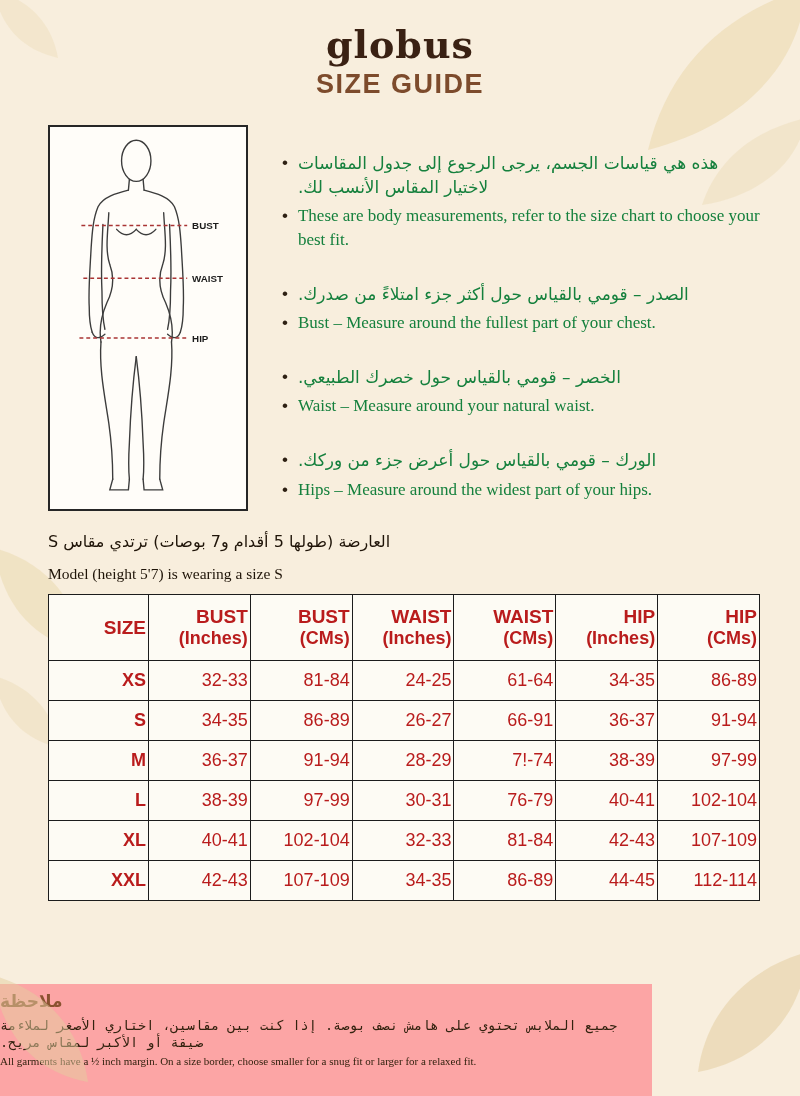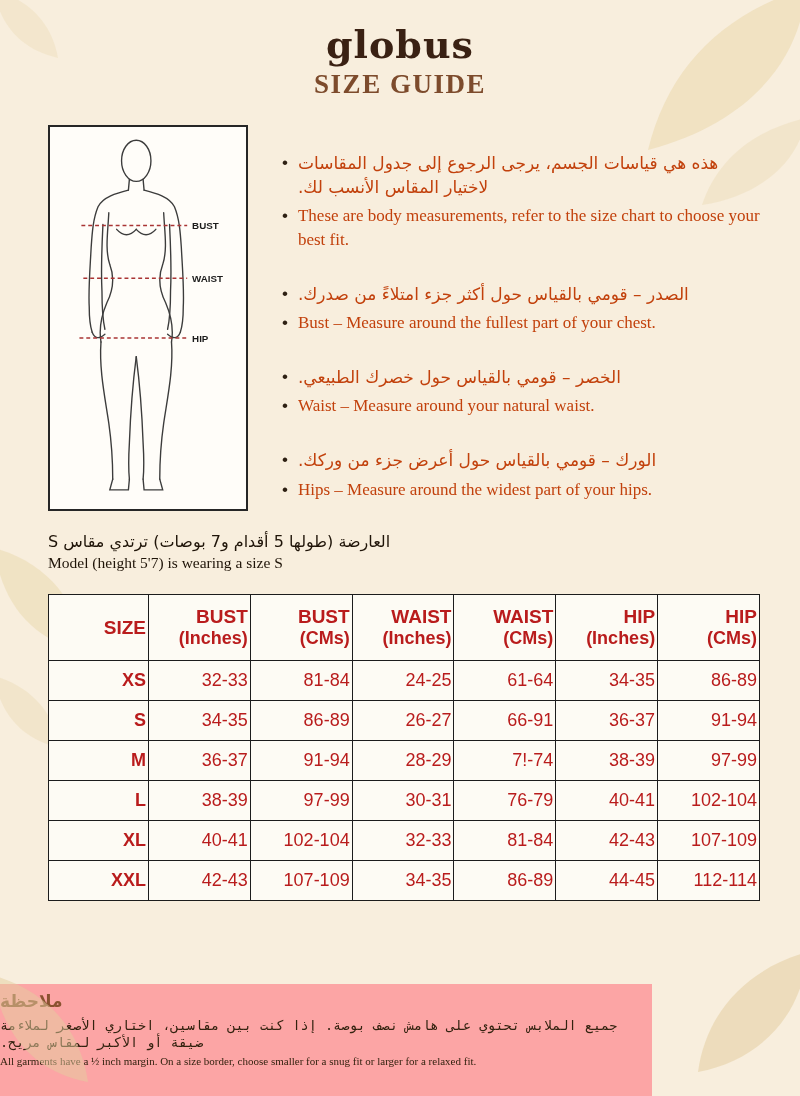--- a/index.html
+++ b/index.html
@@ -8,39 +8,39 @@
 
   .decor, .decor-top { position:absolute; left:0; top:0; pointer-events:none; }
   .decor { z-index:0; }
   .decor-top { z-index:2; }
   .content { position:relative; z-index:1; }
 
   
   .brand { padding-top:22px; text-align:center; font-family:"DejaVu Serif", serif;
            font-weight:700; font-size:38px; color:#3a2113; letter-spacing:1px; }
   .guide-title { margin-top:2px; text-align:center; font-weight:700; font-size:27px;
-                 color:#7d4b2c; letter-spacing:1.5px; font-family:Liberation Serif, serif; }
+                 color:#7d4b2c; letter-spacing:1.5px; font-family:Liberation Sans, sans-serif; }
 
   
   .measure { position:absolute; left:48px; top:125px; width:712px; display:flex; gap:34px; }
   .figure-box { width:200px; height:386px; background:#fffdf9; border:2px solid #262626; flex:none;
                 display:flex; align-items:center; justify-content:center; }
   .notes { flex:1; padding-top:26px; }
   .bullet-group { margin-bottom:29px; }
   .bullet-item { display:flex; gap:10px; align-items:flex-start; margin-bottom:5px; }
   .dot { color:#2e2013; font-size:17px; line-height:1.45; flex:none; }
-  .bullet-item .txt { display:block; flex:1; font-size:17px; line-height:1.42; color:#c2410c; }
+  .bullet-item .txt { display:block; flex:1; font-size:17px; line-height:1.42; color:#15803d; }
   .bullet-item.ar .txt { font-family:"DejaVu Sans", sans-serif; direction:rtl; text-align:left; }
   .bullet-item.en .txt { font-family:"Liberation Serif", serif; }
 
   
   .model-note { position:absolute; left:48px; top:532px; }
   .model-note .ar { font-size:16px; color:#1f1408; font-family:"DejaVu Sans", sans-serif;
                     direction:rtl; text-align:left; }
-  .model-note .en { margin-top:3px; font-size:15.5px; color:#1f1408; font-family:"Liberation Serif", serif; }
+  .model-note .en { margin-top:14px; font-size:15.5px; color:#1f1408; font-family:"Liberation Serif", serif; }
 
   
   table.size-table { position:absolute; left:48px; top:594px; width:712px;
                      border-collapse:collapse; table-layout:fixed; background:#fdfbf4; }
   .size-table th, .size-table td { border:1.5px solid #1c1c1c; text-align:right;
                                    vertical-align:middle; color:#b91c1c; padding:2px; }
   .size-table .th-en { height:66px; }
   .size-table .th-en .l1 { font-size:19px; font-weight:700; }
   .size-table .th-en .l2 { font-size:18px; font-weight:700; }
   .size-table .th-ar { height:56px; font-size:13.5px; font-weight:700;

